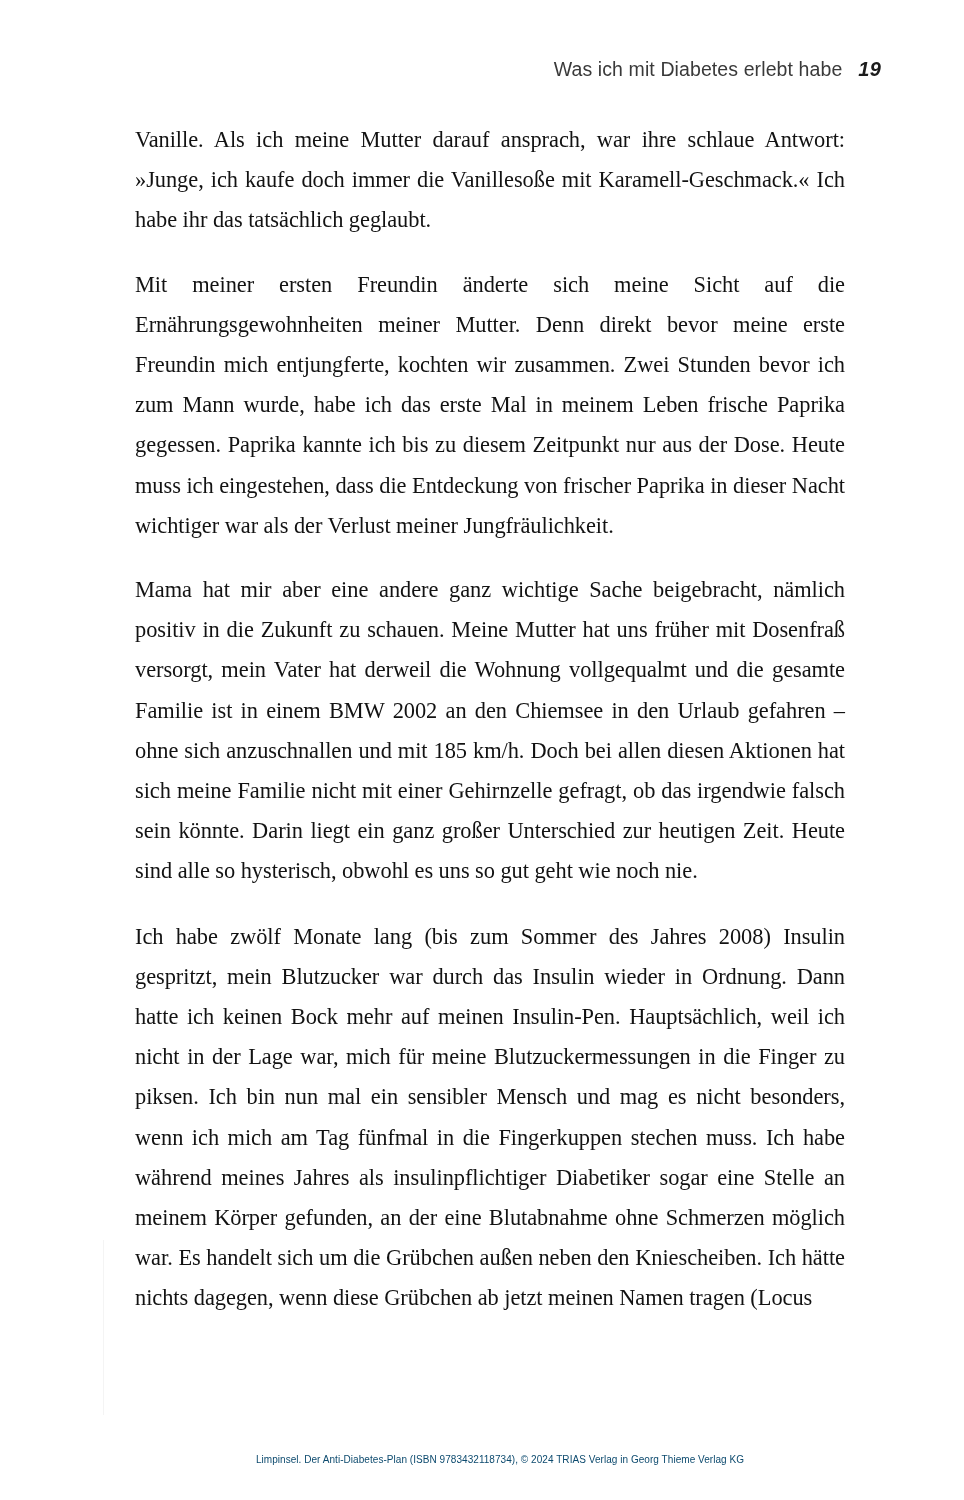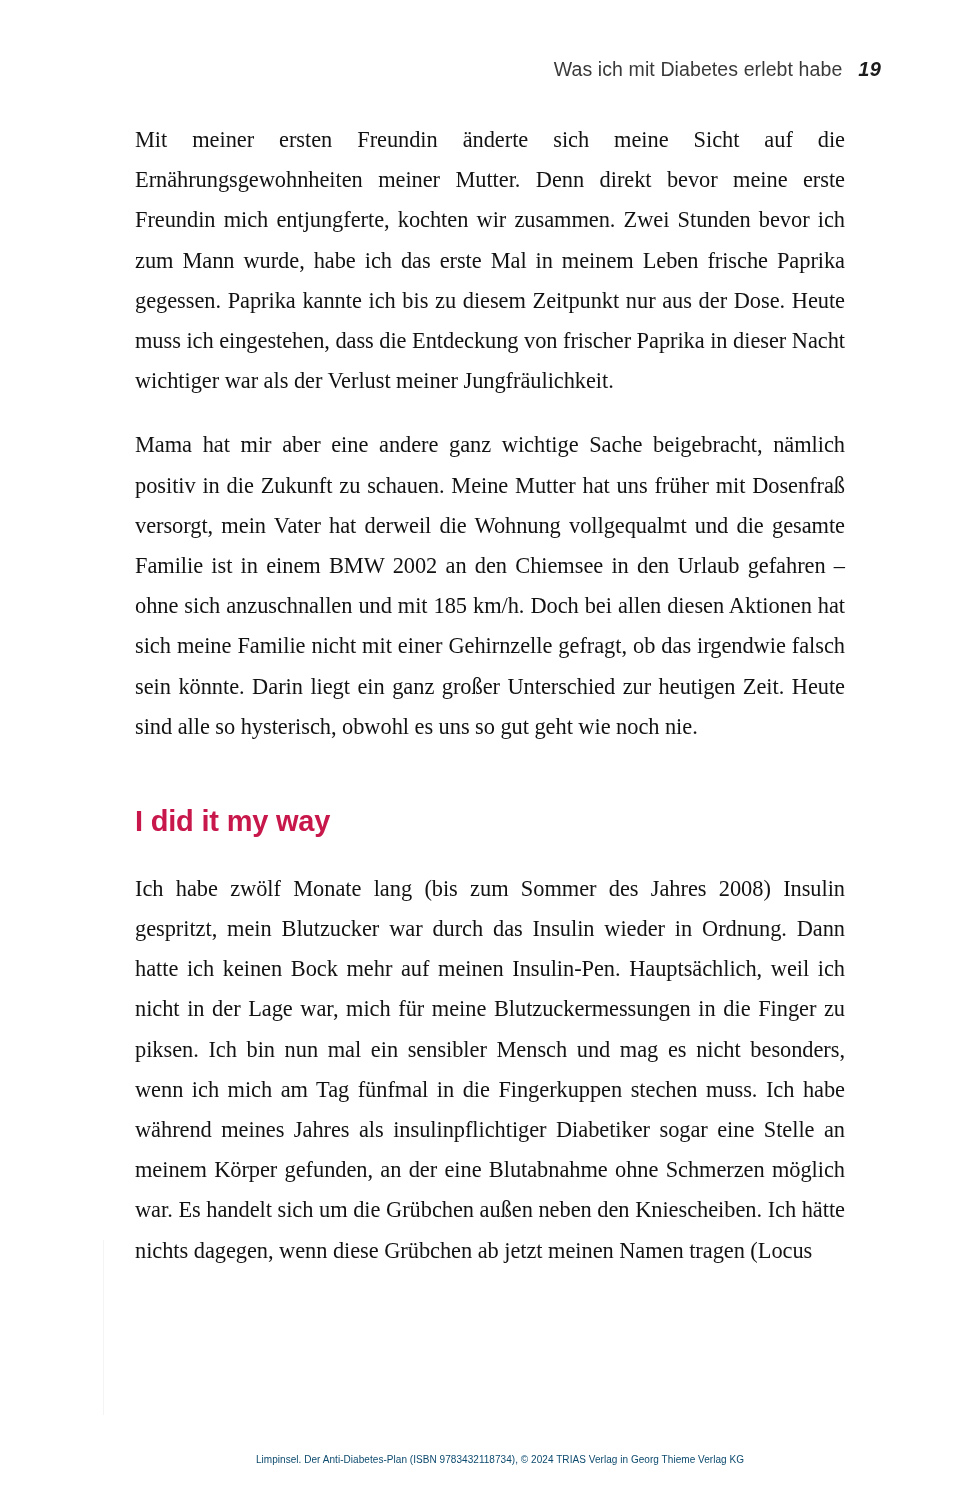--- a/index.html
+++ b/index.html
@@ -121,28 +121,26 @@
 
 <div class="page">
 
   <div class="running-head">
     <span class="rh-title">Was ich mit Diabetes erlebt habe</span>
     <span class="rh-page">19</span>
   </div>
 
   <div class="content">
 
+    <p class="body-par tight">Vanille. Als ich meine Mutter darauf ansprach, war ihre schlaue Antwort: »Junge, ich kaufe doch immer die Vanillesoße mit Karamell-Geschmack.« Ich habe ihr das tatsächlich geglaubt.</p>
 
     <p class="body-par tight">Mit meiner ersten Freundin änderte sich meine Sicht auf die Ernährungsgewohnheiten meiner Mutter. Denn direkt bevor meine erste Freundin mich entjungferte, kochten wir zusammen. Zwei Stunden bevor ich zum Mann wurde, habe ich das erste Mal in meinem Leben frische Paprika gegessen. Paprika kannte ich bis zu diesem Zeitpunkt nur aus der Dose. Heute muss ich eingestehen, dass die Entdeckung von frischer Paprika in dieser Nacht wichtiger war als der Verlust meiner Jungfräulichkeit.</p>
 
     <p class="body-par">Mama hat mir aber eine andere ganz wichtige Sache beigebracht, nämlich positiv in die Zukunft zu schauen. Meine Mutter hat uns früher mit Dosenfraß versorgt, mein Vater hat derweil die Wohnung vollgequalmt und die gesamte Familie ist in einem BMW 2002 an den Chiemsee in den Urlaub gefahren – ohne sich anzuschnallen und mit 185 km/h. Doch bei allen diesen Aktionen hat sich meine Familie nicht mit einer Gehirnzelle gefragt, ob das irgendwie falsch sein könnte. Darin liegt ein ganz großer Unterschied zur heutigen Zeit. Heute sind alle so hysterisch, obwohl es uns so gut geht wie noch nie.</p>
 
-    <div class="heading-block">
-      <h2 class="section-heading">I did it my way</h2>
-    </div>
 
     <p class="body-par">Ich habe zwölf Monate lang (bis zum Sommer des Jahres 2008) Insulin gespritzt, mein Blutzucker war durch das Insulin wieder in Ordnung. Dann hatte ich keinen Bock mehr auf meinen Insulin-Pen. Hauptsächlich, weil ich nicht in der Lage war, mich für meine Blutzuckermessungen in die Finger zu piksen. Ich bin nun mal ein sensibler Mensch und mag es nicht besonders, wenn ich mich am Tag fünfmal in die Fingerkuppen stechen muss. Ich habe während meines Jahres als insulinpflichtiger Diabetiker sogar eine Stelle an meinem Körper gefunden, an der eine Blutabnahme ohne Schmerzen möglich war. Es handelt sich um die Grübchen außen neben den Kniescheiben. Ich hätte nichts dagegen, wenn diese Grübchen ab jetzt meinen Namen tragen (Locus</p>
 
   </div>
 
   <div class="gutter-edge"></div>
 
   <div class="footer-line">Limpinsel. Der Anti-Diabetes-Plan (ISBN 9783432118734), © 2024 TRIAS Verlag in Georg Thieme Verlag KG</div>
 
 </div>

